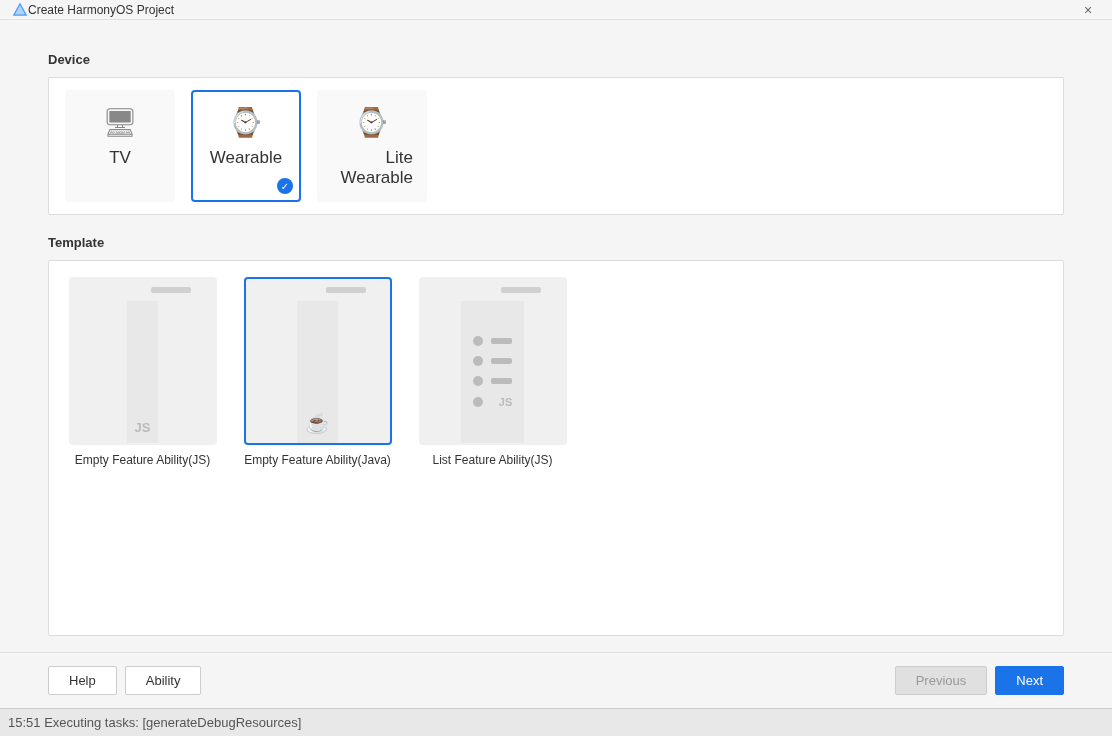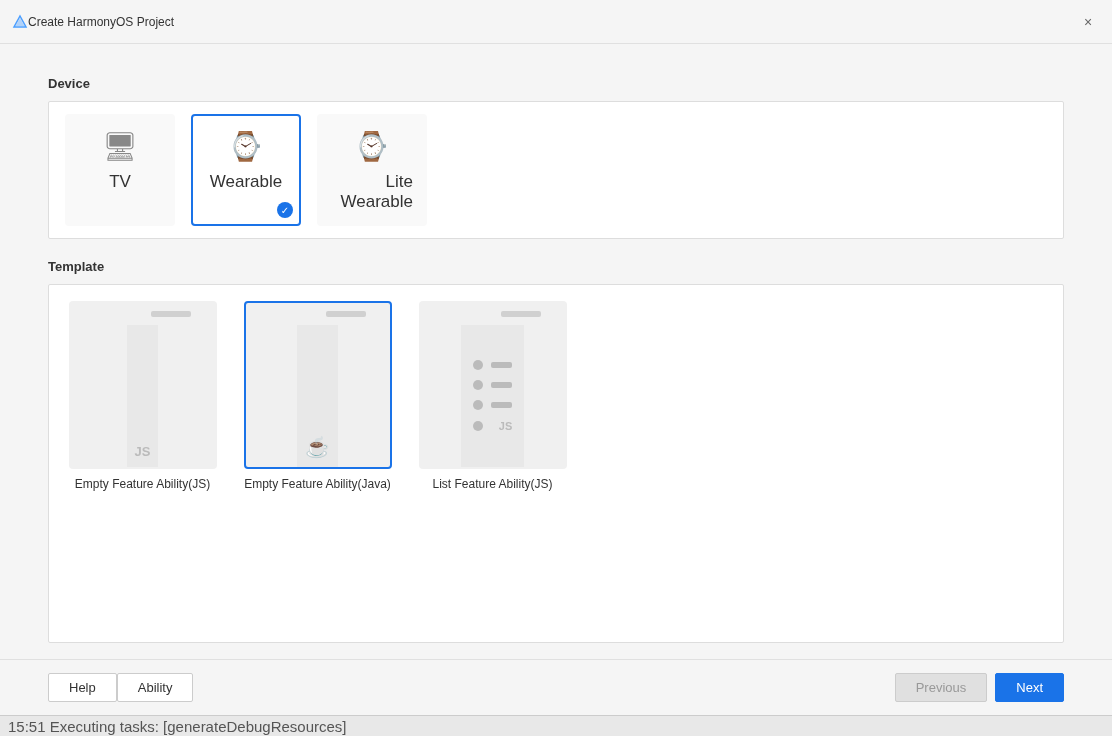--- a/index.html
+++ b/index.html
@@ -16,21 +16,21 @@
     .window {
       width: 1112px;
       height: 736px;
       background: #f5f5f5;
       display: flex;
       flex-direction: column;
       position: relative;
     }
     .titlebar {
       background: #f5f5f5;
-      height: 44px;
+      height: 20px;
       display: flex;
       align-items: center;
       padding: 0 12px;
       border-bottom: 1px solid #e0e0e0;
       flex-shrink: 0;
     }
     .titlebar-title {
       font-size: 12px;
       color: #333;
       flex: 1;
@@ -223,21 +223,21 @@
       height: 56px;
       display: flex;
       align-items: center;
       padding: 0 48px;
       border-top: 1px solid #e0e0e0;
       background: #f5f5f5;
       flex-shrink: 0;
     }
     .footer-left {
       display: flex;
-      gap: 0;
+      gap: 8px;
     }
     .footer-right {
       margin-left: auto;
       display: flex;
       gap: 8px;
     }
     .btn {
       padding: 6px 20px;
       border-radius: 2px;
       font-size: 13px;
@@ -251,26 +251,26 @@
       color: white;
       border-color: #1a73e8;
     }
     .btn-disabled {
       background: #e0e0e0;
       color: #999;
       border-color: #ccc;
       cursor: default;
     }
     .statusbar {
-      height: 21px;
+      height: 28px;
       background: #e8e8e8;
       display: flex;
       align-items: center;
       padding: 0 8px;
-      font-size: 15px;
+      font-size: 13px;
       color: #555;
       border-top: 1px solid #ccc;
       flex-shrink: 0;
     }
     
     .harmony-icon {
       width: 16px;
       height: 16px;
     }
   </style>

